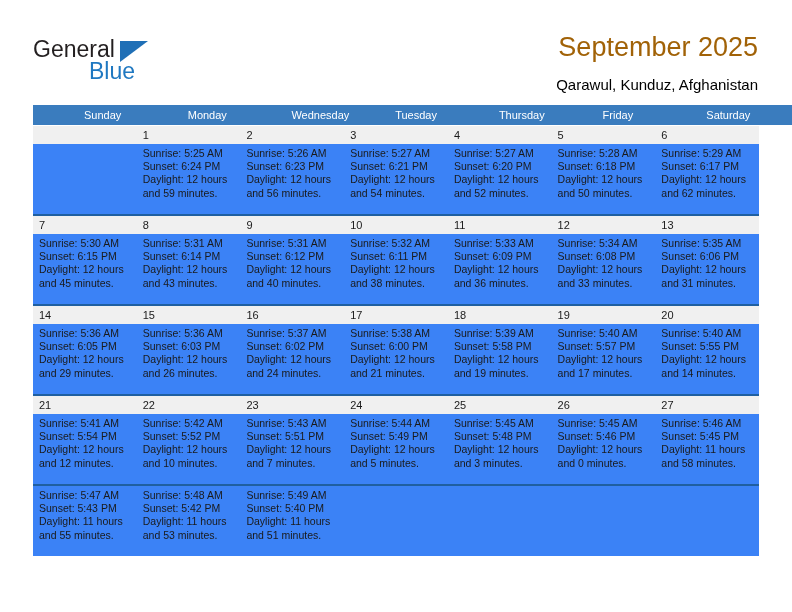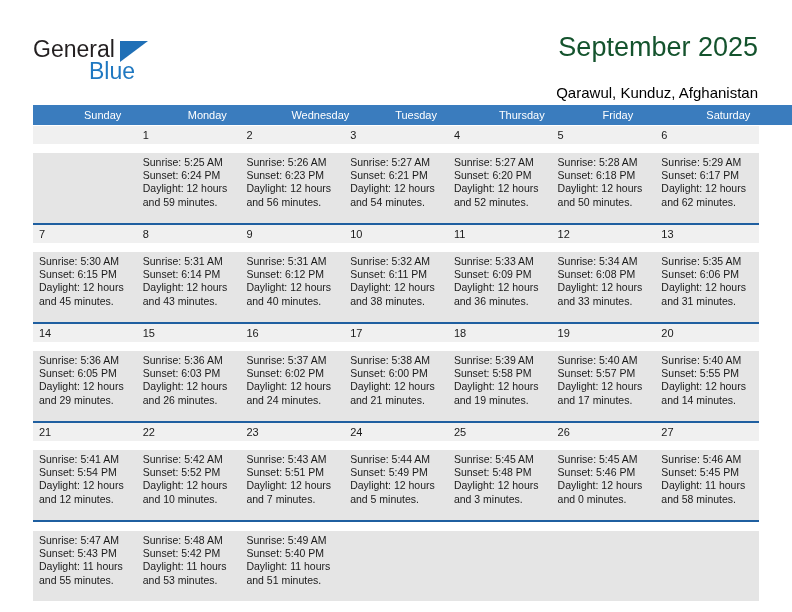--- a/index.html
+++ b/index.html
@@ -64,28 +64,28 @@
     height: 0;
     border-left: 28px solid #1f6fb6;
     border-bottom: 21px solid transparent;
   }
 
   .title {
     position: absolute;
     right: 34px;
     top: 32px;
     font-size: 27px;
-    color: #14532d;
+    color: #a16207;
     text-align: right;
     white-space: nowrap;
   }
   .subtitle {
     position: absolute;
     right: 34px;
-    top: 84px;
+    top: 76px;
     font-size: 15px;
     color: #000000;
     text-align: right;
     white-space: nowrap;
   }
 
   
   .calendar {
     position: absolute;
     left: 33px;
@@ -130,22 +130,21 @@
     line-height: 18px;
     padding-left: 6px;
     box-sizing: border-box;
     color: #1a1a1a;
   }
 
   .body-row {
     display: flex;
     width: 726px;
     height: 70px;
-    background: #e5e5e5;
-    margin-top: 9px;
+    background: #3b82f6;
   }
   .cell {
     flex: 1 1 0;
     padding: 3px 6px 0 6px;
     box-sizing: border-box;
     font-size: 10.5px;
     line-height: 13.2px;
     color: #1a1a1a;
   }
   .cell div {

